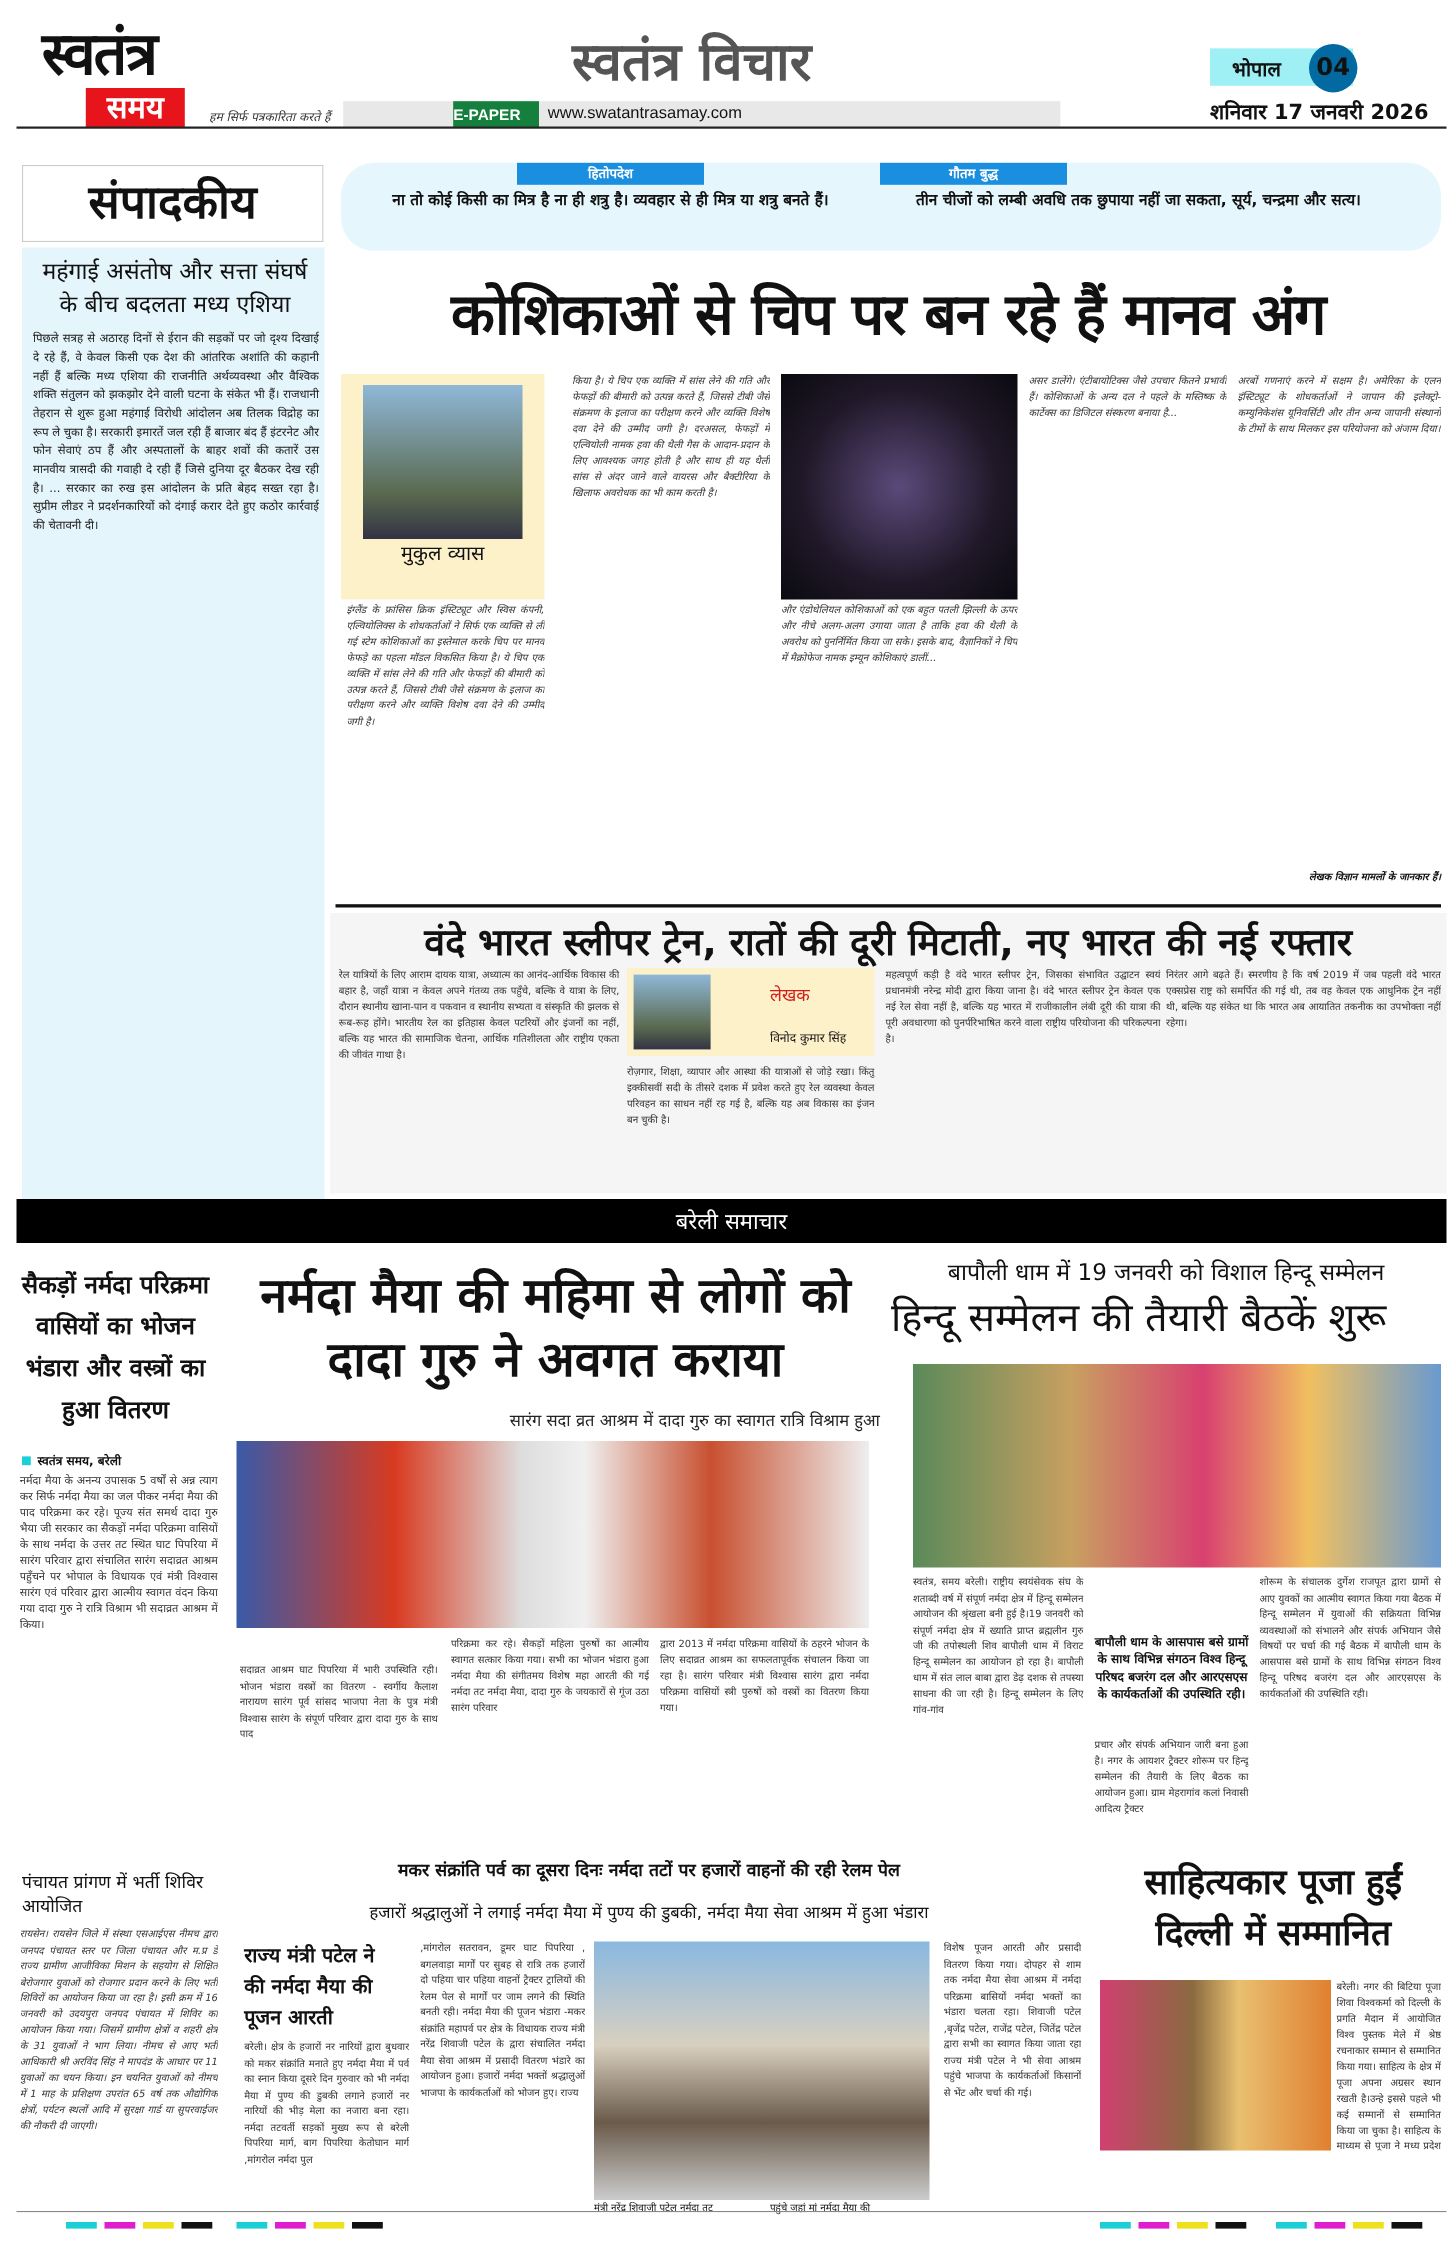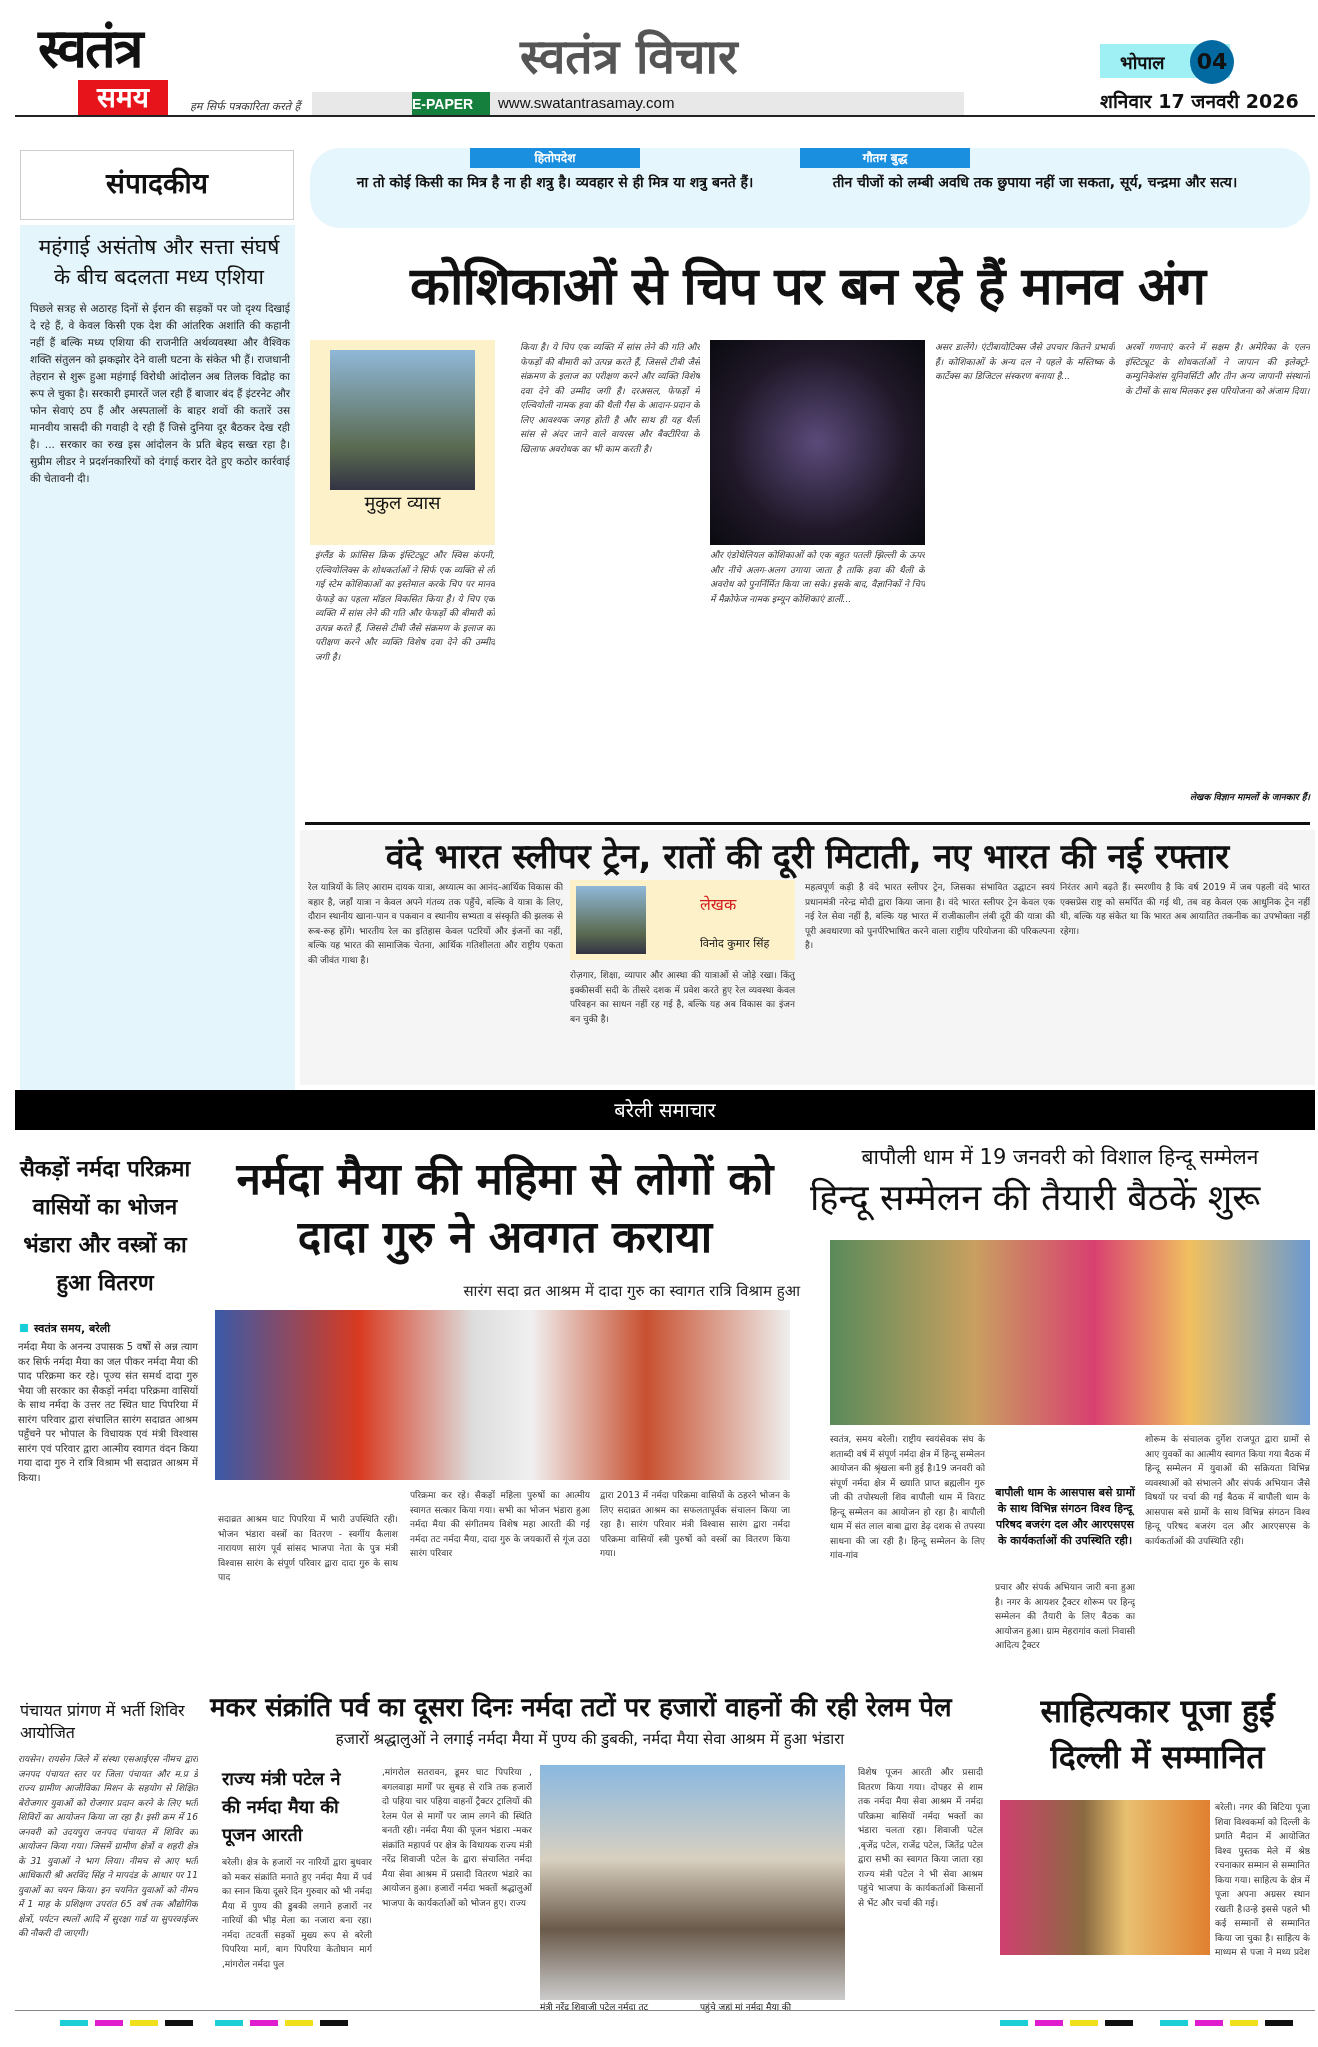--- a/index.html
+++ b/index.html
@@ -10,21 +10,21 @@
 .tagline{left:190px;top:98px;font-size:11px;font-style:italic;color:#333}
 .mast-title{left:520px;top:22px;font-size:48px;color:#555;font-weight:bold}
 .mast-bar{left:312px;top:92px;width:652px;height:24px;background:#e8e8e8}
 .epaper{left:412px;top:92px;width:78px;height:24px;background:#15803d;color:#fff;font-weight:bold;font-size:14px;text-align:left;line-height:24px;font-family:"Liberation Sans",sans-serif}
 .url{left:498px;top:94px;font-size:15px;font-family:"Liberation Sans",sans-serif}
 .city-box{left:1100px;top:44px;width:130px;height:34px;background:#9ef0f4}
 .city{left:1120px;top:50px;font-size:18px;font-weight:bold}
 .page-no{left:1190px;top:40px;width:44px;height:44px;border-radius:50%;background:#0369a1;font-size:22px;font-weight:bold;text-align:center;line-height:44px}
 .date{left:1100px;top:88px;font-size:19px;font-weight:bold}
 .mast-rule{left:15px;top:115px;width:1300px;height:2px;background:#222}
-.editorial-box{left:20px;top:150px;width:274px;height:70px;border:1px solid #ccc;font-size:28px;font-weight:bold;text-align:center;line-height:66px}
+.editorial-box{left:20px;top:150px;width:274px;height:70px;border:1px solid #ccc;font-size:42px;font-weight:bold;text-align:center;line-height:66px}
 .ed-panel{left:20px;top:225px;width:275px;height:865px;background:#e4f5fb}
 .ed-head{left:28px;top:232px;width:262px;font-size:21px;text-align:center;line-height:30px}
 .ed-body{left:30px;top:300px;width:260px;font-size:10.5px;line-height:17px;text-align:justify;color:#222}
 .quote-panel{left:310px;top:148px;width:1000px;height:80px;background:#e6f6fd;border-radius:30px}
 .q-label{height:20px;background:#1a8fe0;color:#fff;font-size:12px;font-weight:bold;text-align:center;line-height:20px}
 .q-text{font-size:14px;font-weight:bold;text-align:center;line-height:20px}
 .main-head{left:305px;top:248px;width:1005px;font-size:52px;font-weight:bold;text-align:center;letter-spacing:-1px}
 .author-box{left:310px;top:340px;width:185px;height:205px;background:#fdf1c9}
 .photo{background:linear-gradient(#8fb8d8,#5a6a50 70%,#334);}
 .author-name{font-size:18px;text-align:center}
@@ -40,21 +40,21 @@
 .side-head{left:10px;top:1150px;width:190px;font-size:22px;text-align:center;line-height:38px;font-weight:bold}
 .byline{left:20px;top:1320px;font-size:11px;font-weight:bold}
 .byline .sq{display:inline-block;width:8px;height:8px;background:#1ccfd6;margin-right:6px}
 .narmada-head{left:210px;top:1150px;width:590px;font-size:44px;font-weight:bold;text-align:center;line-height:58px}
 .narmada-sub{left:210px;top:1280px;width:590px;font-size:15px;text-align:right;color:#222}
 .narmada-img{left:215px;top:1310px;width:575px;height:170px;background:linear-gradient(90deg,#3a5aa8,#d83a20 25%,#ddd 45%,#f0f0f0 55%,#c85030 75%,#eee)}
 .bapauli-sub{left:810px;top:1142px;width:500px;font-size:21px;text-align:center}
 .bapauli-head{left:810px;top:1172px;width:500px;font-size:36px;font-weight:normal;}
 .bapauli-img{left:830px;top:1240px;width:480px;height:185px;background:linear-gradient(90deg,#5a8a5a,#c8a060 30%,#d84070 55%,#f0c060 75%,#6a9ad0)}
 .callout{left:995px;top:1485px;width:140px;font-size:11px;font-weight:bold;text-align:center;line-height:16px}
-.makar-head{left:210px;top:1688px;width:760px;font-size:26px;font-weight:bold;text-align:left}
+.makar-head{left:210px;top:1688px;width:760px;font-size:16px;font-weight:bold;text-align:center}
 .makar-sub{left:210px;top:1728px;width:760px;font-size:15px;text-align:center}
 .minister-head{left:222px;top:1765px;width:120px;font-size:18px;font-weight:bold;line-height:28px}
 .makar-img{left:540px;top:1765px;width:305px;height:235px;background:linear-gradient(#8ab8e0,#d8d0c0 40%,#6a5a4a 70%,#ccc)}
 .sahitya-head{left:1005px;top:1688px;width:305px;font-size:32px;font-weight:bold;text-align:center;line-height:46px}
 .sahitya-img{left:1000px;top:1800px;width:210px;height:155px;background:linear-gradient(90deg,#d04070,#8a6a40 40%,#e8c070 60%,#e08030)}
 .shivir-head{left:20px;top:1700px;width:180px;font-size:16px;line-height:22px}
 .reg{top:2020px;height:6px;width:28px}
 </style>
 </head>
 <body>

